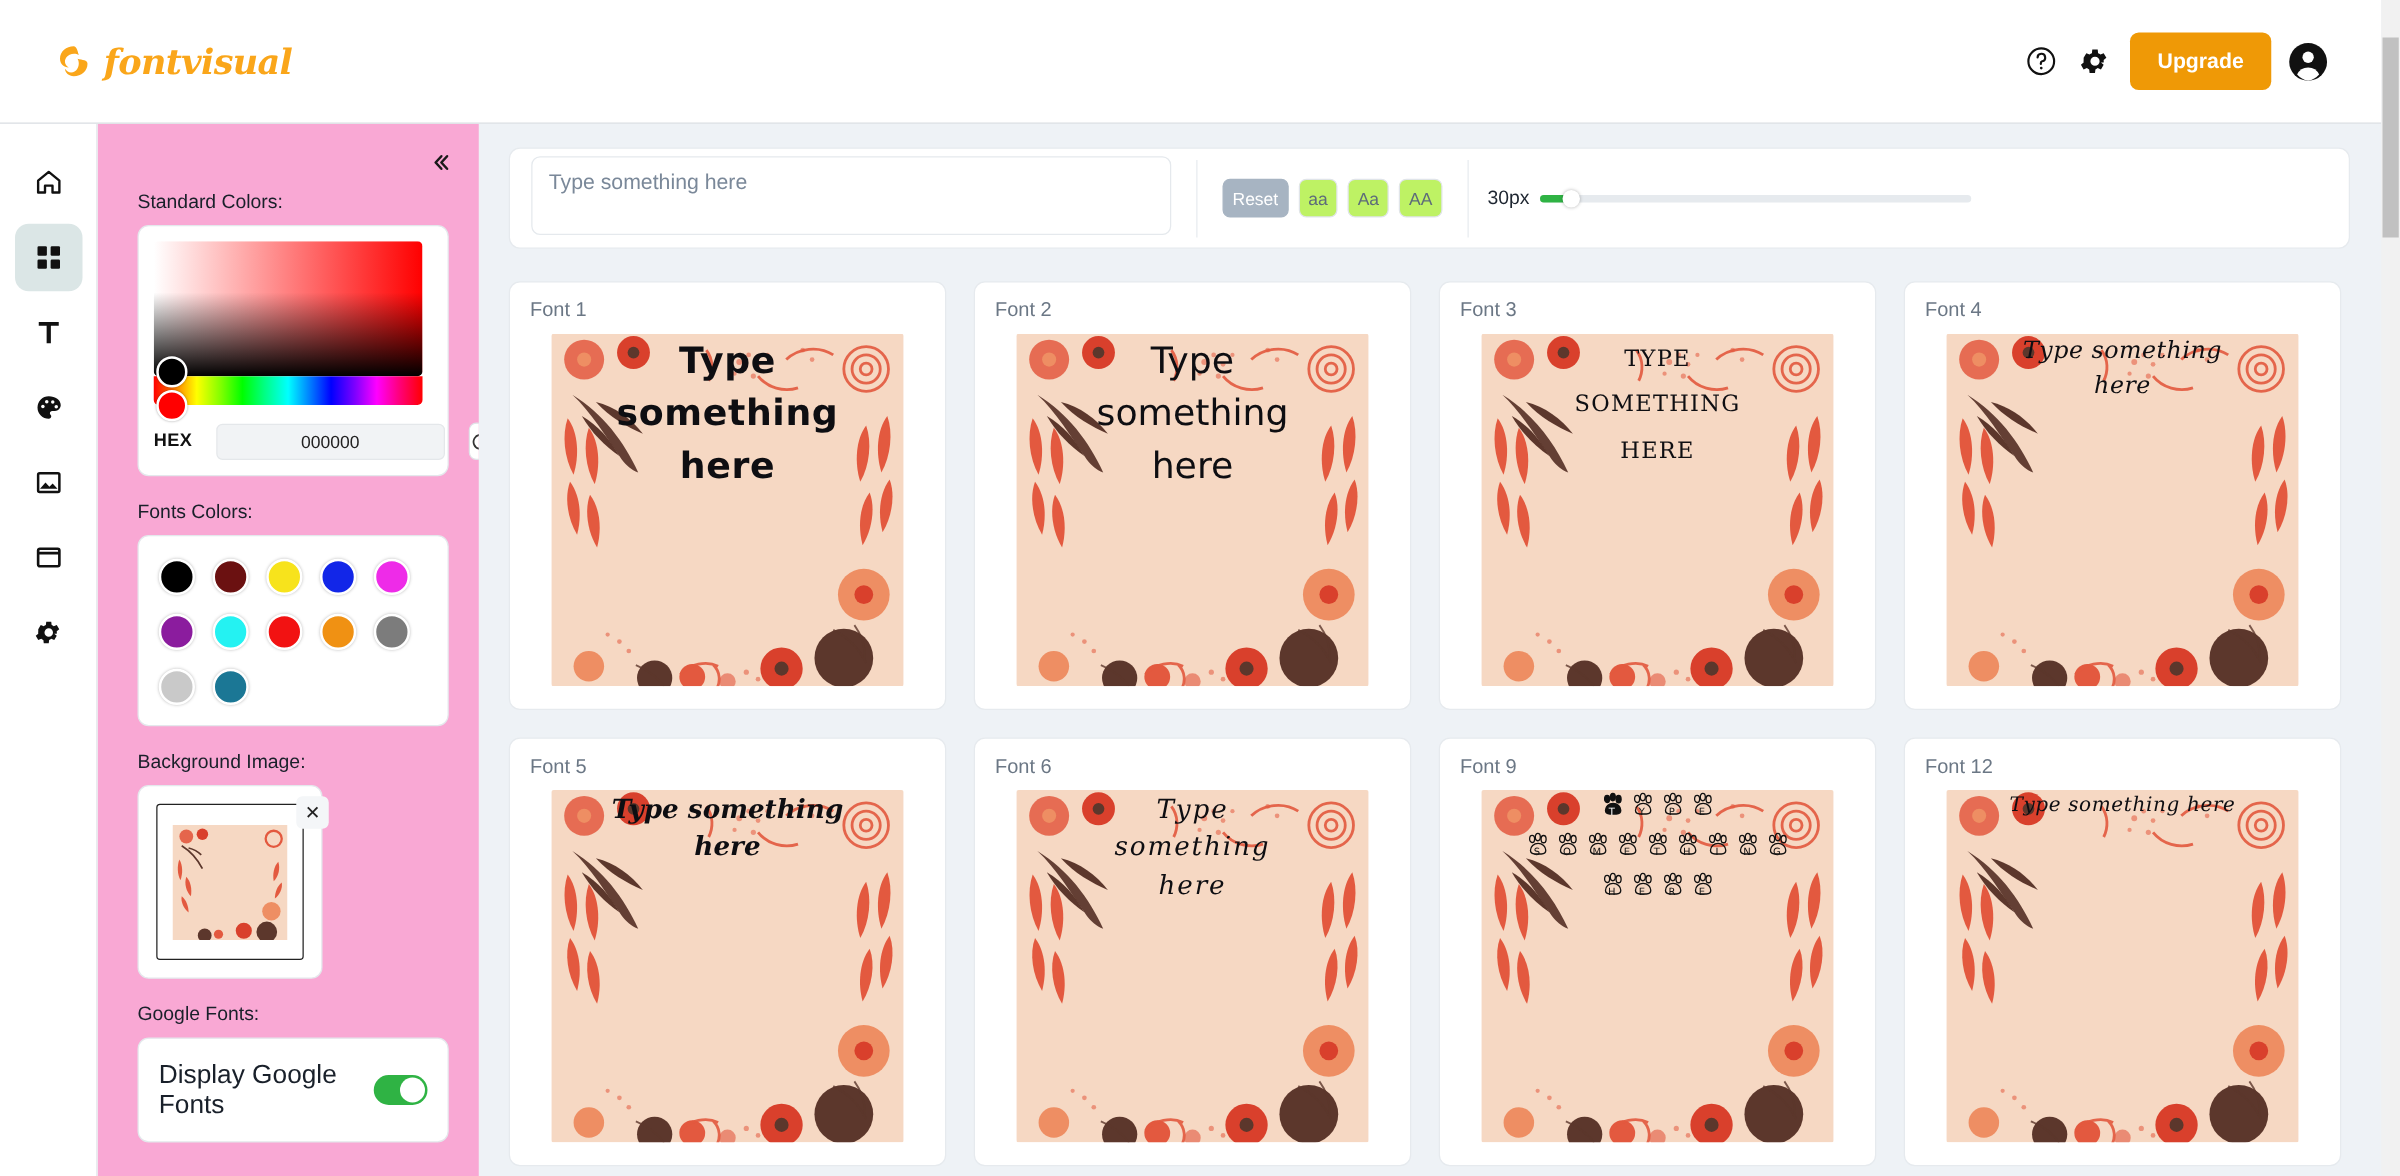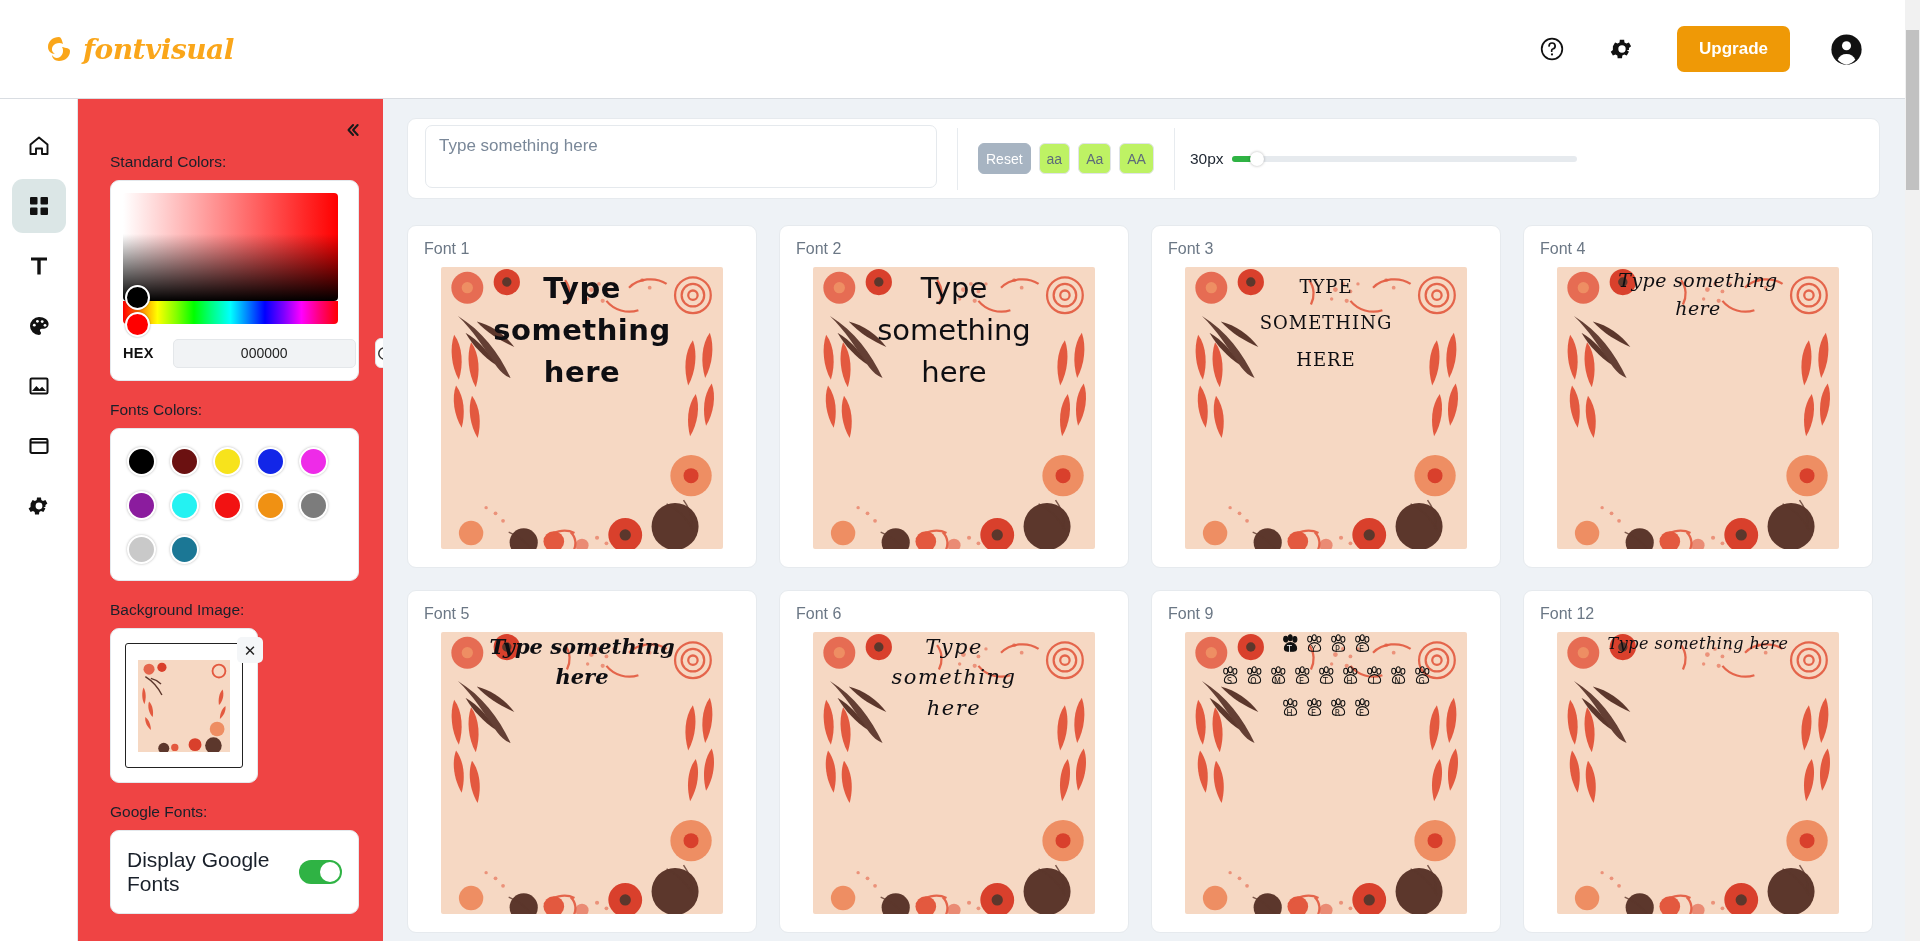--- a/index.html
+++ b/index.html
@@ -19,21 +19,21 @@
   }
   .logo-wrap { display: flex; align-items: center; margin-left: 44px; gap: 9px; }
   .logo-mark { width: 30px; height: 30px; position: relative; }
   .logo-text {
     font-family: "DejaVu Serif", serif;
     font-style: italic; font-weight: bold;
     font-size: 28px; color: #FAA61A; letter-spacing: -0.5px;
   }
   .topbar-right {
     margin-left: auto; margin-right: 42px;
-    display: flex; align-items: center; gap: 40px;
+    display: flex; align-items: center; gap: 13px;
   }
   .icon-btn {
     width: 30px; height: 30px; display: flex; align-items: center;
     justify-content: center; cursor: pointer; color: #111;
   }
   .upgrade-btn {
     background: #EF9906; color: #fff; border: none; border-radius: 7px;
     font-size: 17px; font-weight: bold; padding: 13px 22px; cursor: pointer;
     font-family: "Liberation Sans", sans-serif;
   }
@@ -49,21 +49,21 @@
   .rail-item {
     width: 54px; height: 54px; border-radius: 11px;
     display: flex; align-items: center; justify-content: center;
     cursor: pointer; color: #111; margin-bottom: 2px;
   }
   .rail-item.active { background: #dbe6e6; }
 
   
   .panel {
     position: absolute; top: 99px; left: 78px; width: 305px; height: 842px;
-    background: #ef4444; padding: 0 0 0 0; overflow: hidden; z-index: 10;
+    background: #f9a8d4; padding: 0 0 0 0; overflow: hidden; z-index: 10;
   }
   .collapse-btn {
     position: absolute; top: 16px; right: 17px; width: 30px; height: 30px;
     display: flex; align-items: center; justify-content: center;
     cursor: pointer; color: #1a1a1a; font-size: 21px; line-height: 1;
   }
   .panel-inner { padding: 54px 24px 20px 32px; }
   .panel-label {
     font-size: 15.5px; color: #19202a; margin-bottom: 9px; font-weight: normal;
   }

